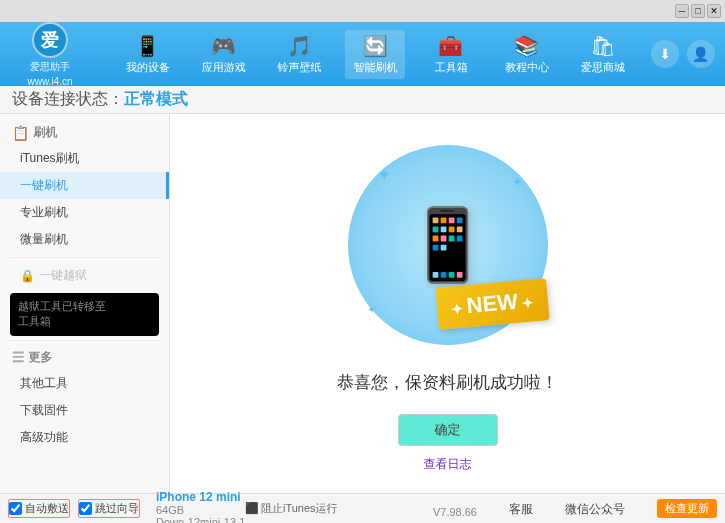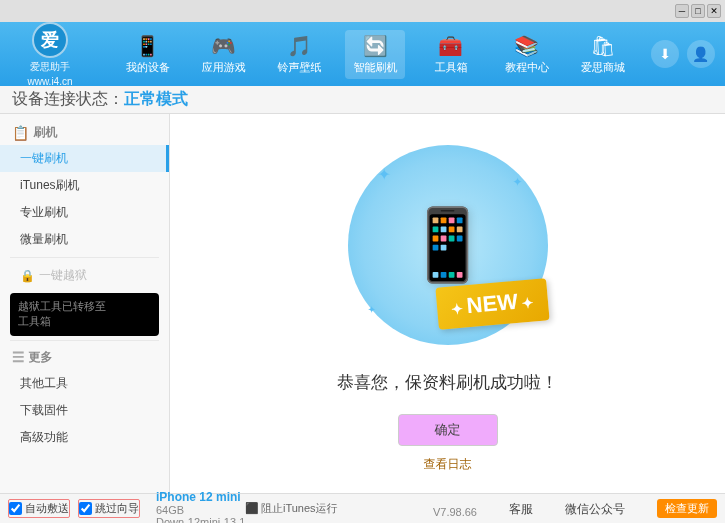--- a/index.html
+++ b/index.html
@@ -130,26 +130,26 @@
       content: '✦ '; font-size: 14px;
     }
     .new-badge::after {
       content: ' ✦'; font-size: 14px;
     }
 
     .success-text {
       font-size: 17px; color: #333; margin-bottom: 20px; font-weight: 500;
     }
     .confirm-btn {
-      width: 100px; height: 32px; background: #f0abfc; border: 1px solid #ccc;
+      width: 100px; height: 32px; background: #5eead4; border: 1px solid #ccc;
       border-radius: 4px; cursor: pointer; font-size: 13px; color: #444;
       display: flex; align-items: center; justify-content: center; margin-bottom: 10px;
     }
     .restart-link {
-      font-size: 12px; color: #a16207; cursor: pointer;
+      font-size: 12px; color: #6d28d9; cursor: pointer;
     }
 
     
     .bottom-bar {
       height: 30px; background: #f5f5f5; border-top: 1px solid #ddd;
       display: flex; align-items: center; padding: 0 8px;
       position: absolute; bottom: 0; left: 0; right: 0;
     }
     .bottom-left {
       display: flex; align-items: center; gap: 8px;
@@ -231,22 +231,22 @@
 </div>
 
 <div class="main-layout">
 
   <div class="sidebar">
 
     <div class="sidebar-section-header">
       <span class="icon">📋</span>
       <span>刷机</span>
     </div>
+    <div class="sidebar-item">iTunes刷机</div>
     <div class="sidebar-item active">一键刷机</div>
-    <div class="sidebar-item">iTunes刷机</div>
     <div class="sidebar-item">专业刷机</div>
     <div class="sidebar-item">微量刷机</div>
 
     <div class="sidebar-divider"></div>
 
     <div class="sidebar-disabled">
       <span>🔒</span>
       <span>一键越狱</span>
     </div>
     <div class="sidebar-box">越狱工具已转移至<br>工具箱</div>

